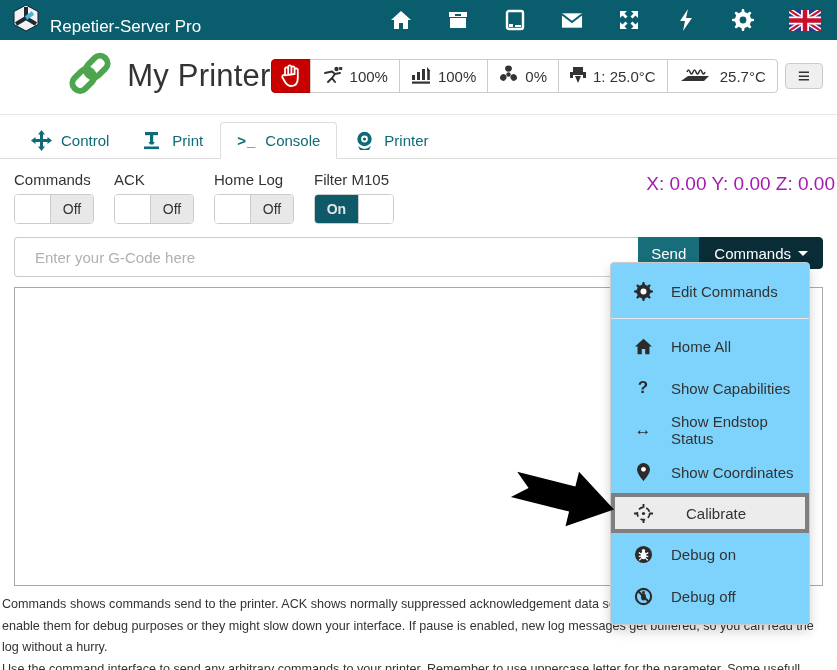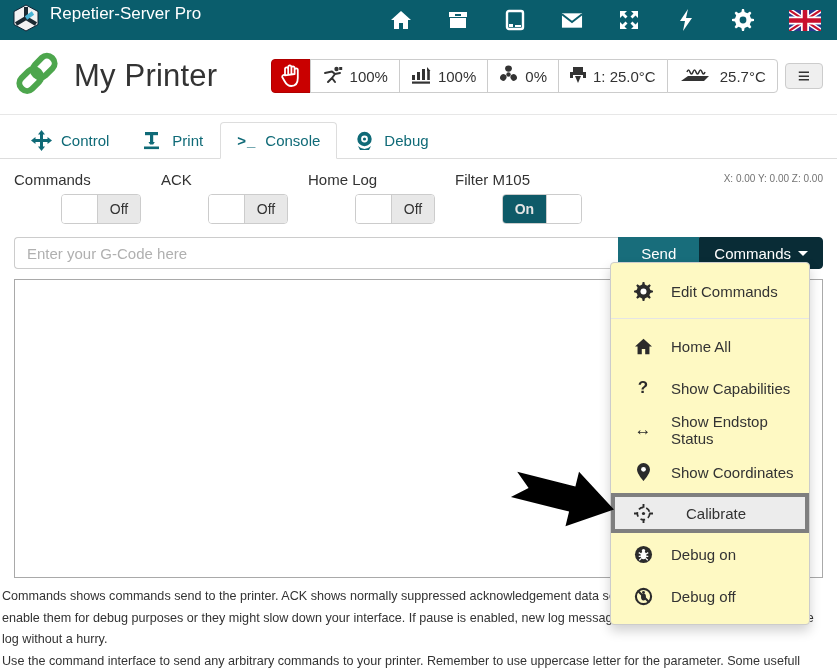--- a/index.html
+++ b/index.html
@@ -3,64 +3,64 @@
 <meta charset="utf-8">
 <style>
   * { box-sizing: border-box; margin: 0; padding: 0; }
   html,body { width:837px; height:670px; }
   body {
     font-family:"Liberation Sans", sans-serif;
     color:#333; background:#fff; position:relative; overflow:hidden;
   }
   
   .navbar { height:40px; background:#0a5d6c; display:flex; align-items:center; justify-content:space-between; padding:0 16px 0 12px; }
-  .brand { display:flex; align-items:flex-start; gap:10px; color:#fff; font-size:17px; cursor:pointer; }
+  .brand { display:flex; align-items:flex-end; gap:10px; color:#fff; font-size:17px; cursor:pointer; }
   .nav-icons { display:flex; align-items:center; gap:35px; }
   .nav-ic { display:flex; align-items:center; justify-content:center; width:22px; height:22px; cursor:pointer; }
   
-  .header { display:flex; align-items:center; justify-content:space-between; padding:12px 14px 14px; border-bottom:1px solid #e7e7e7; }
+  .header { display:flex; align-items:center; justify-content:flex-end; padding:12px 14px 14px; border-bottom:1px solid #e7e7e7; }
   .title-wrap { display:flex; align-items:center; gap:14px; }
   h1 { font-size:31px; font-weight:500; color:#333; letter-spacing:0.2px; }
   .btn-row { display:flex; align-items:center;border-radius:7px; }
   .btn { height:34px; display:flex; align-items:center; gap:7px; padding:0 11px; border:1px solid #ccc; background:#fff; font-size:15px; color:#333; margin-left:-1px; cursor:pointer; white-space:nowrap; }
   .btn:first-child { border-radius:4px 0 0 4px; margin-left:0; }
   .btn.last { border-radius:0 4px 4px 0; }
   .btn-stop { background:#c90000; border-color:#b00000; padding:0 8px; }
   .btn-menu { margin-left:7px; border:1px solid #ccc; border-radius:4px; font-size:21px; font-weight:bold; padding:0 12px; color:#333; }
   
   .tabs { display:flex; padding:6px 14px 0; border-bottom:1px solid #ddd; height:44px; }
   .tab { display:flex; align-items:center; gap:9px; padding:0 16px; color:#0f6a77; font-size:15px; cursor:pointer; position:relative; top:1px; border:1px solid transparent; }
   .tab.active { background:#fff; border:1px solid #ddd; border-bottom:1px solid #fff; border-radius:4px 4px 0 0; }
   .tab-ic { display:flex; align-items:center; }
   .term-glyph { font-weight:bold; font-size:15px; letter-spacing:1px; color:#0f6a77; }
   
   .controls-row { display:flex; padding:12px 14px 0; position:relative; }
   .toggle-block { margin-right:20px; }
   .toggle-label { font-size:15px; color:#333; margin-bottom:6px; }
-  .toggle { width:80px; height:30px; border:1px solid #ccc; border-radius:4px; overflow:hidden; display:flex; font-size:14px; cursor:pointer; background:#fff;margin-left:47px; }
+  .toggle { width:80px; height:30px; border:1px solid #ccc; border-radius:4px; overflow:hidden; display:flex; font-size:14px; cursor:pointer; background:#fff; }
   .toggle .seg { display:flex; align-items:center; justify-content:center; }
   .toggle.off .blank { width:45%; background:#fff; }
   .toggle.off .state { width:55%; background:#e8e8e8; border-left:1px solid #ccc; color:#333; }
   .toggle.on .state { width:55%; background:#0e5a68; color:#e5e5e5; font-weight:bold; }
   .toggle.on .blank { width:45%; background:#fff; border-left:1px solid #ccc; }
-  .coords { position:absolute; right:14px; top:14px; font-size:10px; color:#737373; }
+  .coords { position:absolute; right:2px; top:14px; font-size:19px; color:#a21caf; }
   
   .command-row { display:flex; padding:13px 14px 10px; }
-  .gcode-input { flex:1; height:32px; border:1px solid #ccc; border-right:none; border-radius:4px 0 0 4px; padding:0 12px; font-size:15px; font-family:"Liberation Sans",sans-serif; color:#333; outline:none; }
+  .gcode-input { flex:1; height:40px; border:1px solid #ccc; border-right:none; border-radius:4px 0 0 4px; padding:0 20px; font-size:15px; font-family:"Liberation Sans",sans-serif; color:#333; outline:none; }
   .gcode-input::placeholder { color:#b0b0b0; }
-  .btn-send { height:32px; background:#186d7b; color:#fff; border:1px solid #186d7b; font-size:15px; padding:0 22px; cursor:pointer; }
+  .btn-send { height:32px; background:#186d7b; color:#fff; border:1px solid #186d7b; font-size:15px; padding:0 12px; cursor:pointer; }
   .btn-commands { height:32px; background:#092c36; color:#fff; border:1px solid #092c36; border-radius:0 4px 4px 0; font-size:15px; padding:0 14px; cursor:pointer; display:flex; align-items:center; gap:7px; }
   .caret { width:0; height:0; border-left:5px solid transparent; border-right:5px solid transparent; border-top:5px solid #fff; }
   
   .console-box { margin:0 14px; border:1px solid #a9a9a9; height:299px; background:#fff; }
   
   .footer { padding:8px 2px 0 2px; font-size:12.6px; line-height:21.5px; color:#333; }
   .footer p { white-space:pre-line; }
   
-  .dropdown { position:absolute; left:610px; top:262px; width:200px; background:#fef9c3; border:1px solid #ccc; border-radius:4px; box-shadow:0 6px 12px rgba(0,0,0,0.18); z-index:10; padding:7px 0; }
+  .dropdown { position:absolute; left:610px; top:262px; width:200px; background:#7dd3fc; border:1px solid #ccc; border-radius:4px; box-shadow:0 6px 12px rgba(0,0,0,0.18); z-index:10; padding:7px 0; }
   .menu-item { height:42px; display:flex; align-items:center; gap:17px; padding-left:21px; font-size:15px; color:#333; cursor:pointer; }
   .menu-icon { width:22px; display:flex; align-items:center; justify-content:center; font-weight:bold; font-size:17px; color:#2b2b2b; flex:0 0 22px; }
   .menu-divider { border-top:1px solid #e5e5e5; margin:6px 0; }
   .menu-item.highlight { background:#ececec; border:4px solid #7f7f7f; height:40px; padding-left:17px;gap:32px; }
   
   .anno-arrow { position:absolute; left:512px; top:468px; z-index:11; transform:rotate(14deg); }
 </style>
 </head>
 <body>
 
@@ -239,21 +239,21 @@
   </div>
   <div class="tab">
     <span class="tab-ic">
       <svg width="21" height="20" viewBox="0 0 21 20">
         <circle cx="10.5" cy="8" r="7.2" fill="#0f6a77"></circle>
         <circle cx="10.5" cy="8" r="3.4" fill="#fff"></circle>
         <circle cx="10.5" cy="8" r="1.6" fill="#0f6a77"></circle>
         <path d="M4 15 q6.5 6 13 0 l-2 4 l-9 0 Z" fill="#0f6a77"></path>
       </svg>
     </span>
-    <span>Debug</span>
+    <span>Printer</span>
   </div>
 </div>
 
 <div class="controls-row">
   <div class="toggle-block">
     <div class="toggle-label">Commands</div>
     <div class="toggle off">
       <span class="seg blank"></span>
       <span class="seg state">Off</span>
     </div>

